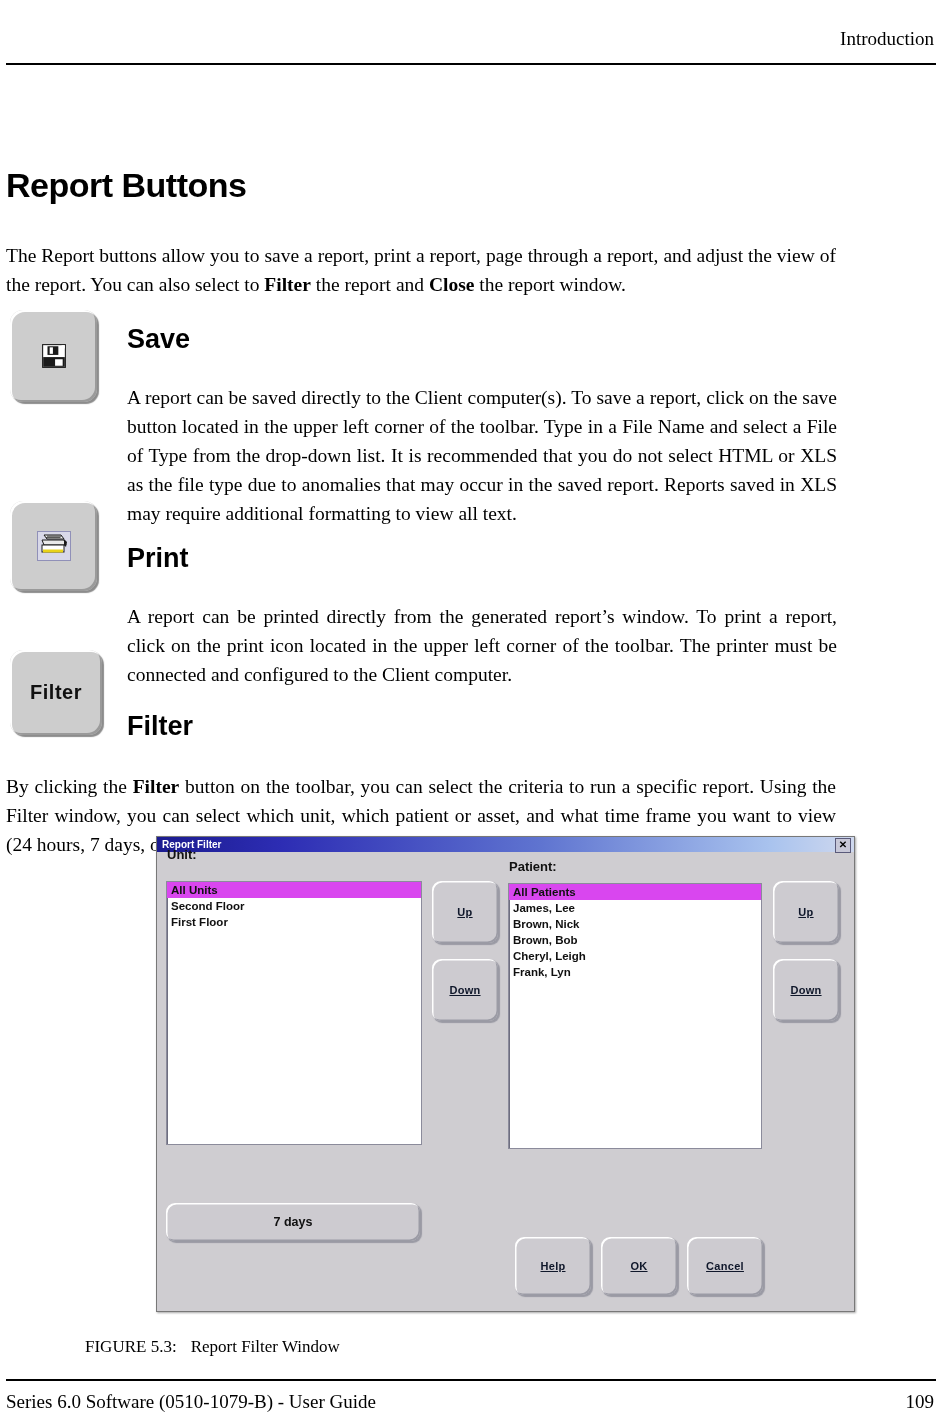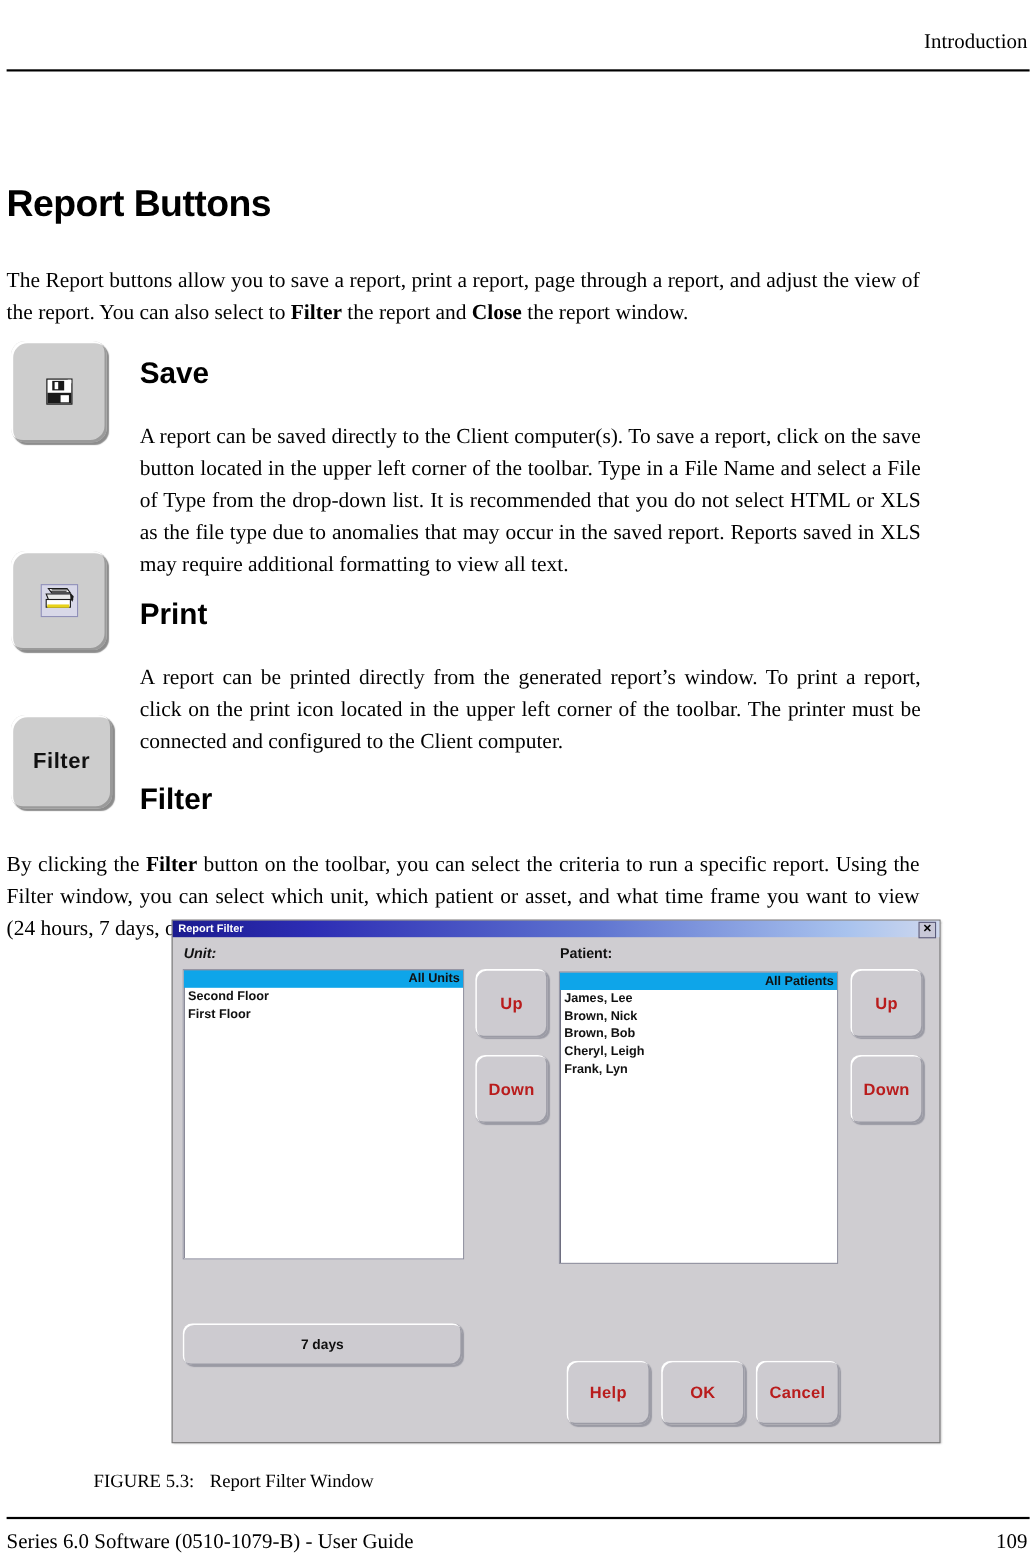--- a/index.html
+++ b/index.html
@@ -162,21 +162,21 @@
     cursor: pointer;
   }
 
   .field-label {
     position: absolute;
     font-size: 13px;
     font-weight: bold;
     color: #111111;
     white-space: nowrap;
   }
-  #unit-label    { left: 10px; top: 22px; font-style: italic; }
+  #unit-label    { left: 10px; top: 10px; }
   #patient-label { left: 352px; top: 22px; }
 
   .listbox {
     position: absolute;
     background: #ffffff;
     border: 1px solid #8b8b9b;
     box-shadow: inset 1px 1px 0 #6e6e80;
     overflow: hidden;
   }
   #unit-list    { left: 9px;  top: 44px; width: 254px; height: 262px; }
@@ -184,40 +184,40 @@
 
   .list-item {
     font-size: 11.5px;
     font-weight: bold;
     color: #101010;
     padding: 1px 3px 1px 4px;
     line-height: 14px;
     white-space: nowrap;
   }
   .list-item.selected {
-    background: #0ea5e9;
-    text-align: right;
+    background: #d946ef;
   }
 
   .dlg-btn {
     position: absolute;
     background: #cdcbd0;
     border-radius: 9px;
     box-shadow:
       inset 1.5px 1.5px 0 #ffffff,
       inset -1.5px -1.5px 0 #9b9ba5,
       1.5px 1.5px 1px #9a9aa4;
     display: flex;
     align-items: center;
     justify-content: center;
-    font-size: 15px;
-    font-weight: bold;
-    color: #b91c1c;
+    font-size: 11px;
+    font-weight: bold;
+    color: #0f172a;
     cursor: pointer;
     letter-spacing: 0.3px;
+    text-decoration: underline;
   }
 
   #unit-up      { left: 275px; top: 44px;  width: 66px; height: 62px; }
   #unit-down    { left: 275px; top: 122px; width: 66px; height: 62px; }
   #patient-up   { left: 616px; top: 44px;  width: 66px; height: 62px; }
   #patient-down { left: 616px; top: 122px; width: 66px; height: 62px; }
 
   .range-btn {
     position: absolute;
     left: 9px;

